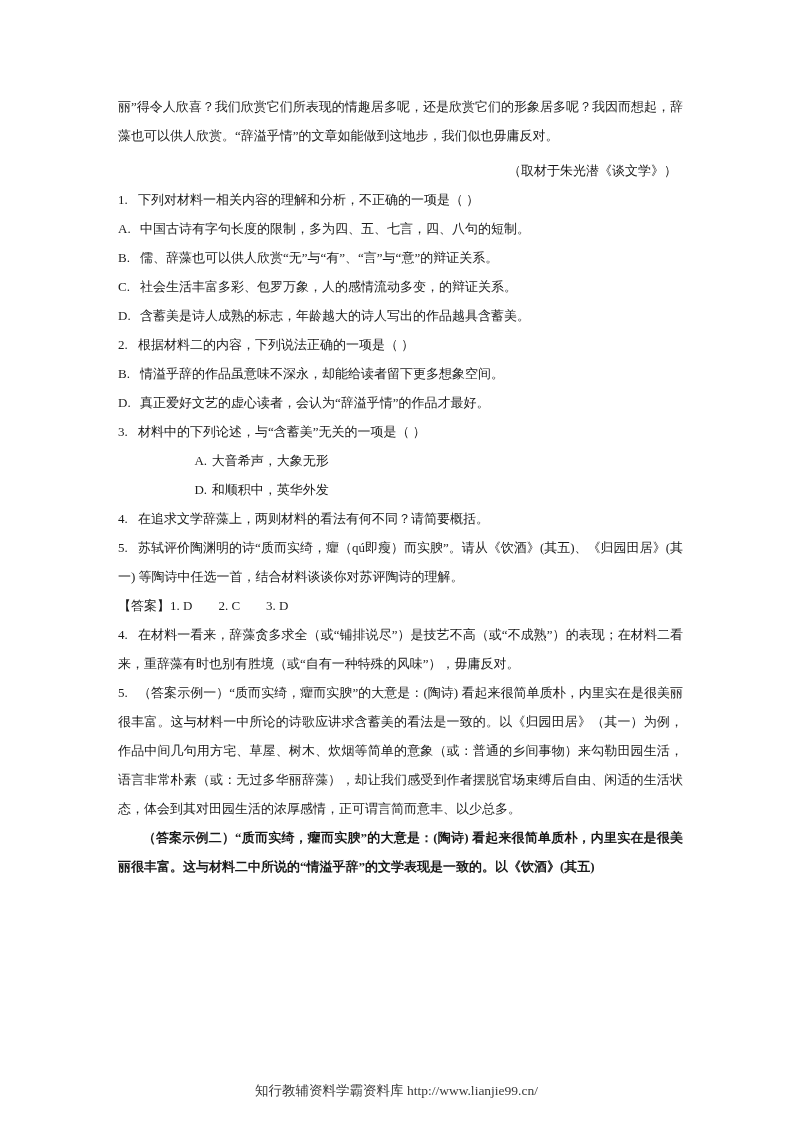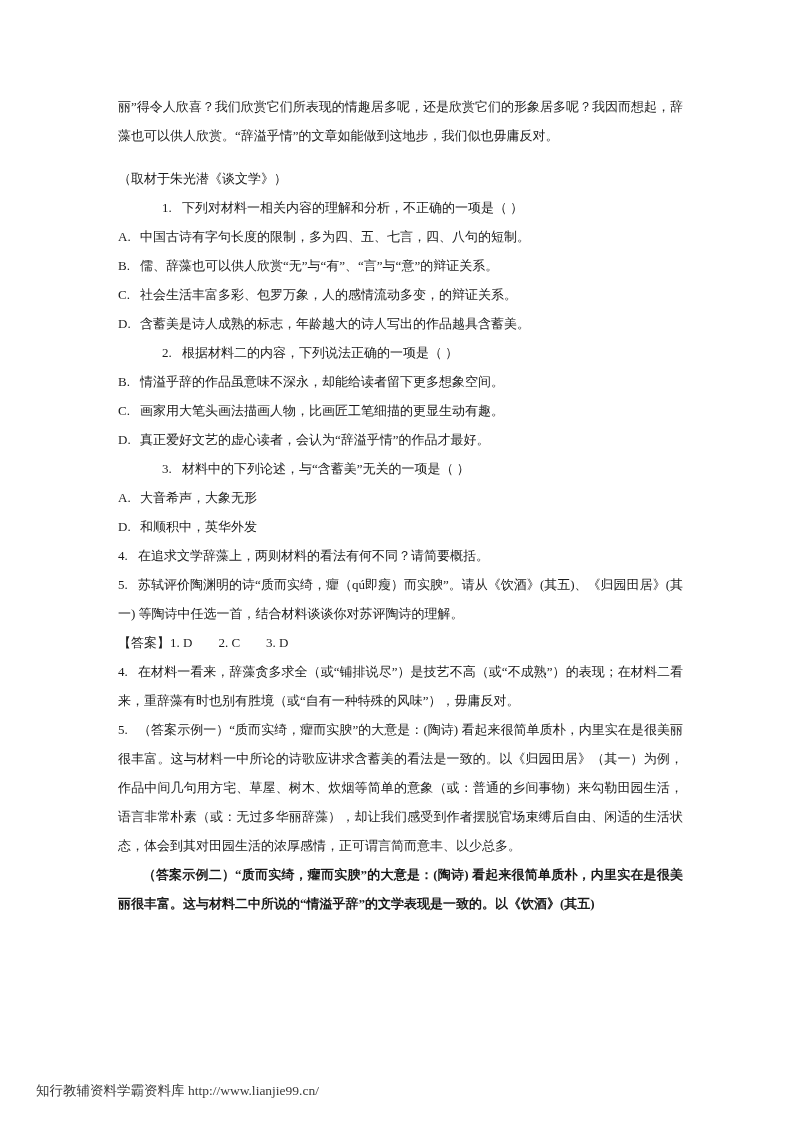--- a/index.html
+++ b/index.html
@@ -29,31 +29,31 @@
   }
   p {
     margin: 0;
     text-align: justify;
     text-justify: inter-ideograph;
   }
   .para-indent {
     text-indent: 0;
   }
   .source-line {
-    text-align: left;
-    margin-top: 14px;
+    text-align: right;
+    margin-top: 6px;
     padding-right: 6px;
   }
   .q-line {
     white-space: nowrap;
-    margin-left: 44px;
   }
   .opt-row {
     display: flex;
     width: 100%;
+    text-align: center;
   }
   .opt-col {
     width: 50%;
     white-space: nowrap;
   }
   .lbl {
     display: inline-block;
     min-width: 22px;
   }
   .lbl-num {
@@ -64,25 +64,24 @@
   .ans-gap2 { display:inline-block; width: 26px; }
   .indent2 {
     text-indent: 1.9em;
     font-weight: bold;
   }
   .footer {
     position: absolute;
     left: 0;
     right: 0;
     bottom: 22px;
-    text-align: left;
+    text-align: center;
     font-size: 13.5px;
     color: #3a3a3a;
     font-family: "Liberation Serif", "DejaVu Serif", serif;
-    margin-left: 36px;
   }
   .footer .site {
     font-family: "Liberation Serif", "DejaVu Serif", serif;
   }
 </style>
 </head>
 <body>
 
 <div class="page">
   <div class="doc-body">
@@ -92,21 +91,20 @@
     <p class="source-line">（取材于朱光潜《谈文学》）</p>
 
     <p class="q-line"><span class="lbl-num">1.</span><span>下列对材料一相关内容的理解和分析，不正确的一项是（        ）</span></p>
     <p><span class="lbl">A.</span><span>中国古诗有字句长度的限制，多为四、五、七言，四、八句的短制。</span></p>
     <p><span class="lbl">B.</span><span>儒、辞藻也可以供人欣赏“无”与“有”、“言”与“意”的辩证关系。</span></p>
     <p><span class="lbl">C.</span><span>社会生活丰富多彩、包罗万象，人的感情流动多变，的辩证关系。</span></p>
     <p><span class="lbl">D.</span><span>含蓄美是诗人成熟的标志，年龄越大的诗人写出的作品越具含蓄美。</span></p>
 
     <p class="q-line"><span class="lbl-num">2.</span><span>根据材料二的内容，下列说法正确的一项是（        ）</span></p>
     <p><span class="lbl">B.</span><span>情溢乎辞的作品虽意味不深永，却能给读者留下更多想象空间。</span></p>
-    <p><span class="lbl">C.</span><span>画家用大笔头画法描画人物，比画匠工笔细描的更显生动有趣。</span></p>
     <p><span class="lbl">D.</span><span>真正爱好文艺的虚心读者，会认为“辞溢乎情”的作品才最好。</span></p>
 
     <p class="q-line"><span class="lbl-num">3.</span><span>材料中的下列论述，与“含蓄美”无关的一项是（        ）</span></p>
     <div class="opt-row">
       <div class="opt-col"><span class="lbl">A.</span><span>大音希声，大象无形</span></div>
     </div>
     <div class="opt-row">
       <div class="opt-col"><span class="lbl">D.</span><span>和顺积中，英华外发</span></div>
     </div>
 

